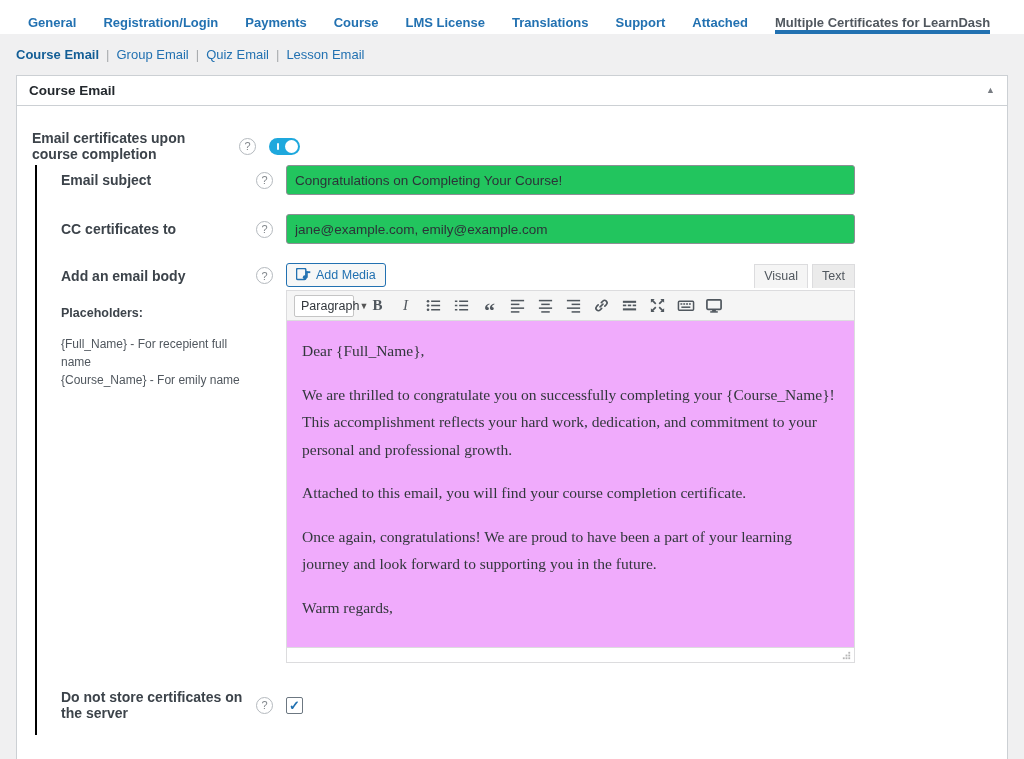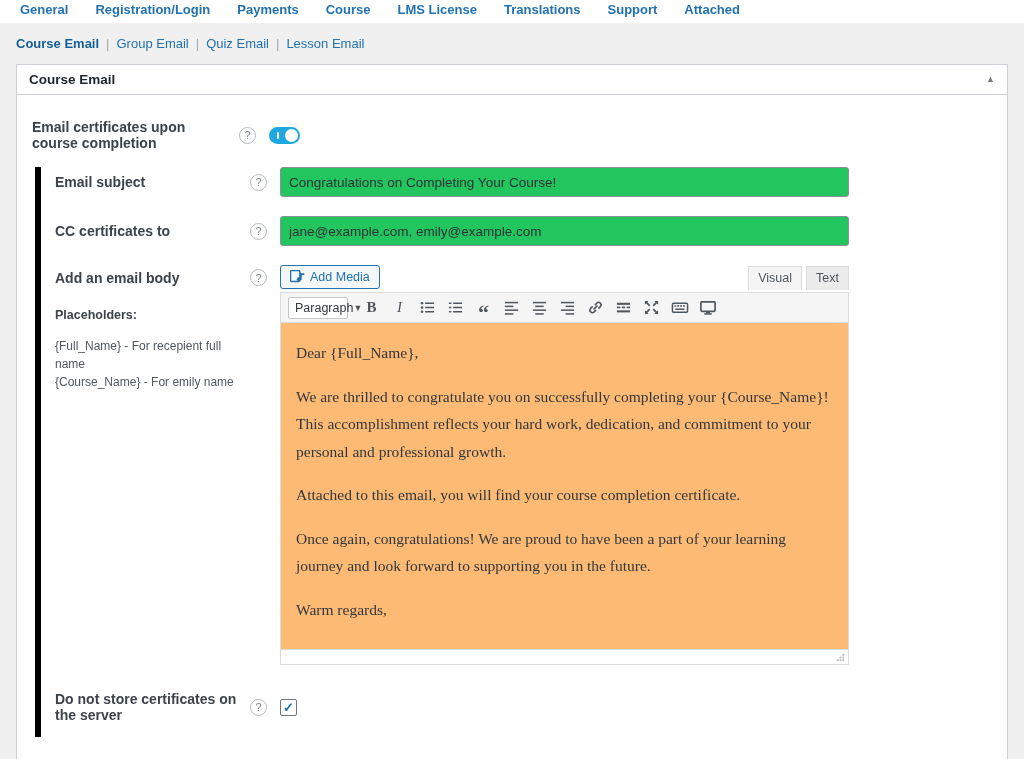--- a/index.html
+++ b/index.html
@@ -8,23 +8,23 @@
     background: #f0f0f1;
     font-family: "Liberation Sans", sans-serif;
     font-size: 13px;
     color: #3c434a;
     overflow: hidden;
   }
   
   .tabbar {
     background: #fff;
     display: flex;
-    align-items: flex-start;
-    padding-left: 20px;
-    height: 23px;
+    align-items: flex-end;
+    padding-left: 28px;
+    height: 34px;
   }
   .tab {
     display: flex; align-items: center;
     margin-right: 27px;
     font-weight: 700;
     color: #2271b1;
     cursor: pointer;
     padding-top: 2px;
     border-bottom: 4px solid transparent;
     white-space: nowrap;
@@ -75,23 +75,23 @@
   .toggle .knob {
     position: absolute; top: 2px; right: 2px;
     width: 13px; height: 13px; border-radius: 50%; background: #fff;
   }
   .toggle .on-bar {
     position: absolute; left: 8px; top: 5px;
     width: 2px; height: 7px; background: rgba(255,255,255,.95); border-radius: 1px;
   }
   
   .group {
-    margin-left: 3px; margin-top: 16px;
-    border-left: 6px solid #000000;
-    padding-left: 14px; padding-bottom: 14px;
+    margin-left: 3px; margin-top: 3px;
+    border-left: 2px solid #000000;
+    padding-left: 24px; padding-bottom: 14px;
   }
   .group .flabel { width: 195px; }
   .grow { margin-bottom: 19px; }
   .text-input {
     width: 569px; height: 30px;
     border: 1px solid #8c8f94; border-radius: 3px;
     padding: 0 8px; font-size: 13.5px; color: #2c3338;
     font-family: "Liberation Sans", sans-serif; background: #22c55e;
   }
   
@@ -137,21 +137,21 @@
   .tb-btn {
     width: 25px; height: 22px; border: none; background: transparent;
     display: flex; align-items: center; justify-content: center;
     color: #50575e; cursor: pointer; border-radius: 2px;
   }
   .tb-bold { font-family: "Liberation Serif", serif; font-weight: 700; font-size: 15px; }
   .tb-italic { font-family: "Liberation Serif", serif; font-style: italic; font-size: 15px; }
   .tb-quote { font-family: "Liberation Serif", serif; font-weight: 700; font-size: 22px; line-height: 10px; padding-top: 10px; }
   .tb-btn svg { display: block; }
   .editor-content {
-    height: 326px; background: #fdba74; overflow: hidden;
+    height: 326px; background: #f0abfc; overflow: hidden;
     padding: 10px 15px;
     font-family: "Liberation Serif", serif;
     font-size: 15.5px; color: #32373c;
   }
   .editor-content p { margin: 16px 0; line-height: 1.78; }
   .editor-content p:first-child { margin-top: 6px; }
   .statusbar {
     height: 15px; border-top: 1px solid #dcdcde; background: #fff;
     display: flex; justify-content: flex-end; align-items: flex-end;
     padding: 0 2px 1px 0;
@@ -169,20 +169,21 @@
 
 <nav class="tabbar">
   <a class="tab">General</a>
   <a class="tab">Registration/Login</a>
   <a class="tab">Payments</a>
   <a class="tab">Course</a>
   <a class="tab">LMS License</a>
   <a class="tab">Translations</a>
   <a class="tab">Support</a>
   <a class="tab">Attached</a>
+  <a class="tab active">Multiple Certificates for LearnDash</a>
 </nav>
 
 <div class="subnav">
   <a class="active">Course Email</a><span class="sep">|</span><a>Group Email</a><span class="sep">|</span><a>Quiz Email</a><span class="sep">|</span><a>Lesson Email</a>
 </div>
 
 <section class="postbox">
   <header class="postbox-header">
     <h2 class="postbox-title">Course Email</h2>
     <button class="collapse-btn">▲</button>

